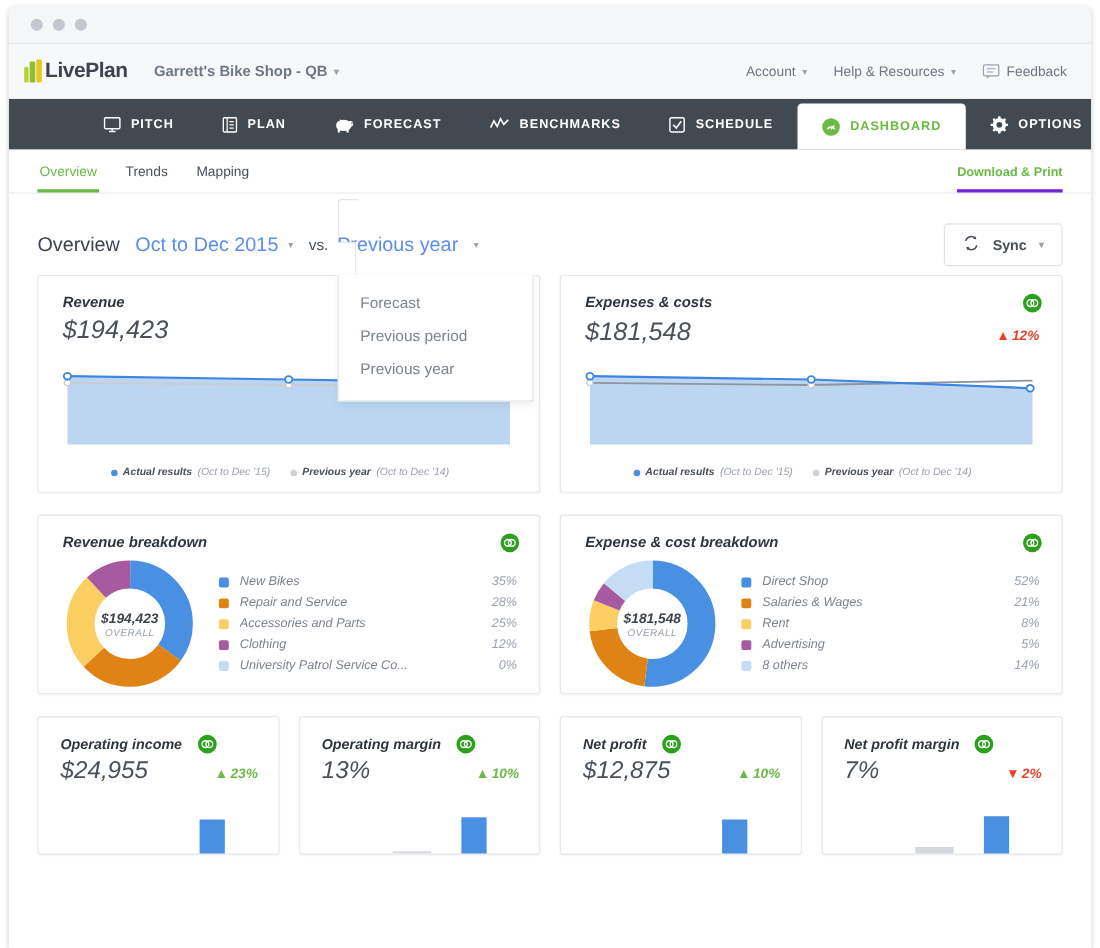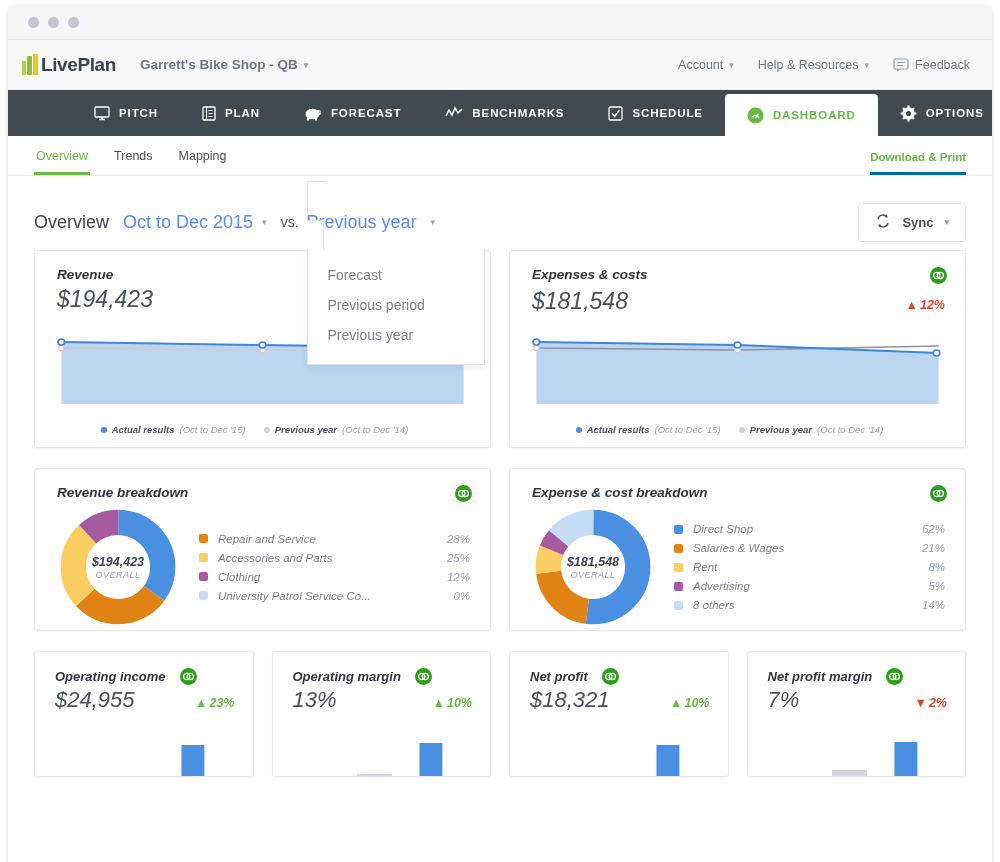--- a/index.html
+++ b/index.html
@@ -69,21 +69,21 @@
     height: 40px; background: #fff; display: flex; align-items: flex-end;
     padding: 0 26px 0 26px; border-bottom: 1px solid #e8eaed; position: relative;
   }
   .sub-tab {
     font-size: 12.5px; color: #4a5159; padding: 0 2px 9px 2px; margin-right: 22px;
     border-bottom: 3px solid transparent;
   }
   .sub-tab.active { color: #6aba45; border-bottom-color: #6aba45; }
   .dl-print {
     margin-left: auto; font-size: 11.5px; color: #6aba45; font-weight: bold;
-    padding-bottom: 9px; border-bottom: 3px solid #0369a1;
+    padding-bottom: 9px; border-bottom: 3px solid #6d28d9;
   }
 
   
   .content { padding: 18px 26px 0 26px; background: #ffffff; height: 686px; }
   .overview-bar { display: flex; align-items: center; height: 56px; position: relative; }
   .ov-title { font-size: 18px; color: #3d4450; margin-right: 14px; }
   .ov-period {
     font-size: 18px; color: #5b8def; display: flex; align-items: center; gap: 9px; margin-right: 14px;
   }
   .ov-vs { font-size: 14px; color: #4a5159; margin-right: 8px; }
@@ -449,20 +449,25 @@
                 <circle cx="21" cy="21" r="15.9155" fill="transparent" stroke="#fbce62" stroke-width="9" stroke-dasharray="25 75" stroke-dashoffset="-38"></circle>
                 <circle cx="21" cy="21" r="15.9155" fill="transparent" stroke="#a65aa0" stroke-width="9" stroke-dasharray="12 88" stroke-dashoffset="-63"></circle>
               </svg>
               <div class="donut-center">
                 <span class="donut-amt">$194,423</span>
                 <span class="donut-lbl">OVERALL</span>
               </div>
             </div>
             <div class="donut-legend">
               <div class="dl-row">
+                <span class="dl-sw" style="background:#4a90e2"></span>
+                <span class="dl-name">New Bikes</span>
+                <span class="dl-pct">35%</span>
+              </div>
+              <div class="dl-row">
                 <span class="dl-sw" style="background:#e08214"></span>
                 <span class="dl-name">Repair and Service</span>
                 <span class="dl-pct">28%</span>
               </div>
               <div class="dl-row">
                 <span class="dl-sw" style="background:#fbce62"></span>
                 <span class="dl-name">Accessories and Parts</span>
                 <span class="dl-pct">25%</span>
               </div>
               <div class="dl-row">
@@ -596,21 +601,21 @@
           <div class="m-head">
             <span class="m-title">Net profit</span>
             <span class="qb-badge" style="margin-left:6px;">
               <svg width="11" height="11" viewBox="0 0 11 11">
                   <circle cx="3.7" cy="5.5" r="3.1" fill="none" stroke="#fff" stroke-width="1.3"></circle>
                   <circle cx="7.3" cy="5.5" r="3.1" fill="none" stroke="#fff" stroke-width="1.3"></circle>
                 </svg>
             </span>
           </div>
           <div class="m-valrow">
-            <span class="m-val">$18,321</span>
+            <span class="m-val">$12,875</span>
             <span class="delta up-green m-delta">
               <span>▲</span>
               <span>10%</span>
             </span>
           </div>
           <div class="m-bars">
             <svg viewBox="0 0 200 72" preserveAspectRatio="none">
               <rect x="10" y="61" width="38" height="11" fill="#d4d7dc"></rect>
               <rect x="20" y="68" width="23" height="4" fill="#4a90e2"></rect>
               <rect x="72" y="47" width="38" height="25" fill="#d4d7dc"></rect>

